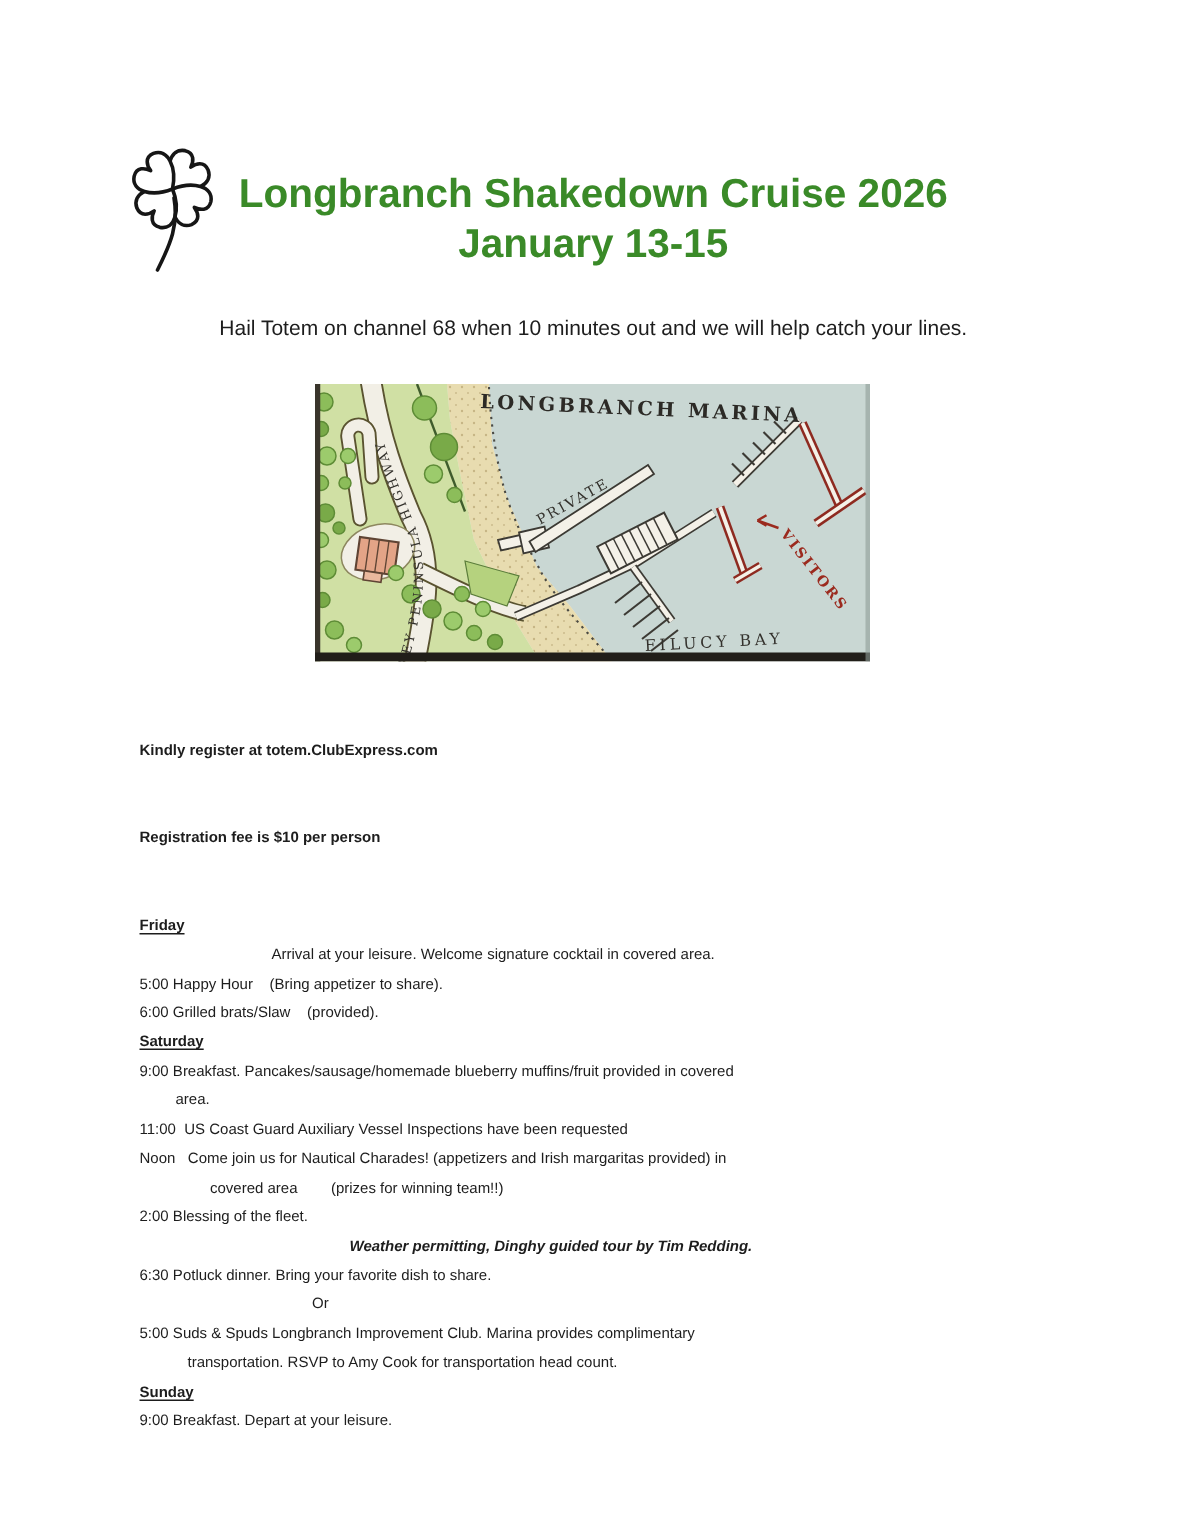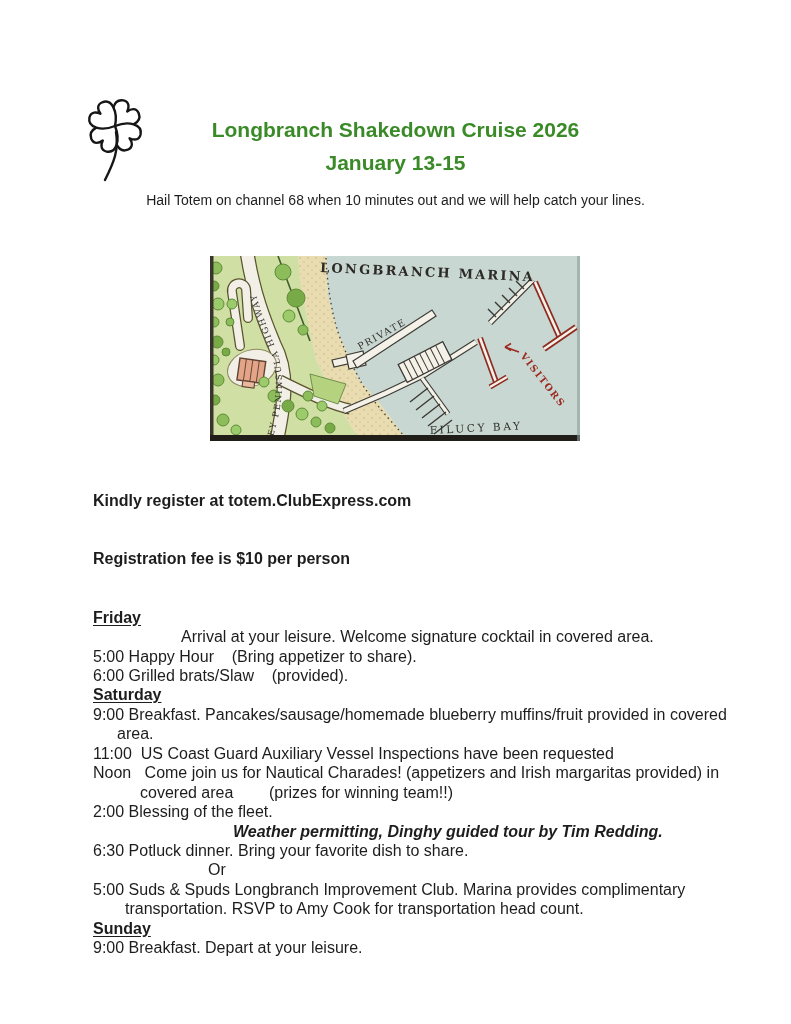--- a/index.html
+++ b/index.html
@@ -3,31 +3,31 @@
 <meta charset="utf-8">
 <style>
   html,body{margin:0;padding:0;}
   body{
     width:791px;height:1024px;position:relative;background:#ffffff;
     font-family:"Liberation Sans",sans-serif;color:#1d1d1d;overflow:hidden;
   }
   .clover{position:absolute;left:78px;top:94px;width:72px;height:90px;}
   .title{
     position:absolute;left:0;top:113px;width:791px;text-align:center;
-    font-weight:700;font-size:21px;line-height:33px;color:#3a8a28;
+    font-weight:700;font-size:27px;line-height:33px;color:#3a8a28;
   }
   .intro{
-    position:absolute;left:0;top:189px;width:791px;text-align:center;
+    position:absolute;left:0;top:207px;width:791px;text-align:center;
     font-size:14px;line-height:22px;color:#1d1d1d;
   }
   .mapwrap{position:absolute;left:210px;top:256px;width:370px;height:185px;}
   .mapwrap svg{display:block;}
   .bodytext{
     position:absolute;left:93px;top:452px;width:660px;
-    font-size:16px;line-height:19.45px;white-space:pre;
+    font-size:10px;line-height:19.45px;white-space:pre;
   }
   .bodytext > div{height:19.45px;}
   .bold{font-weight:700;}
   .day{font-weight:700;text-decoration:underline;text-underline-offset:2px;}
   .sline .t{font-weight:400;}
   .sline.it{font-style:italic;font-weight:600;}
   .maplabel{font-family:"DejaVu Serif",serif;}
 </style>
 </head>
 <body>

